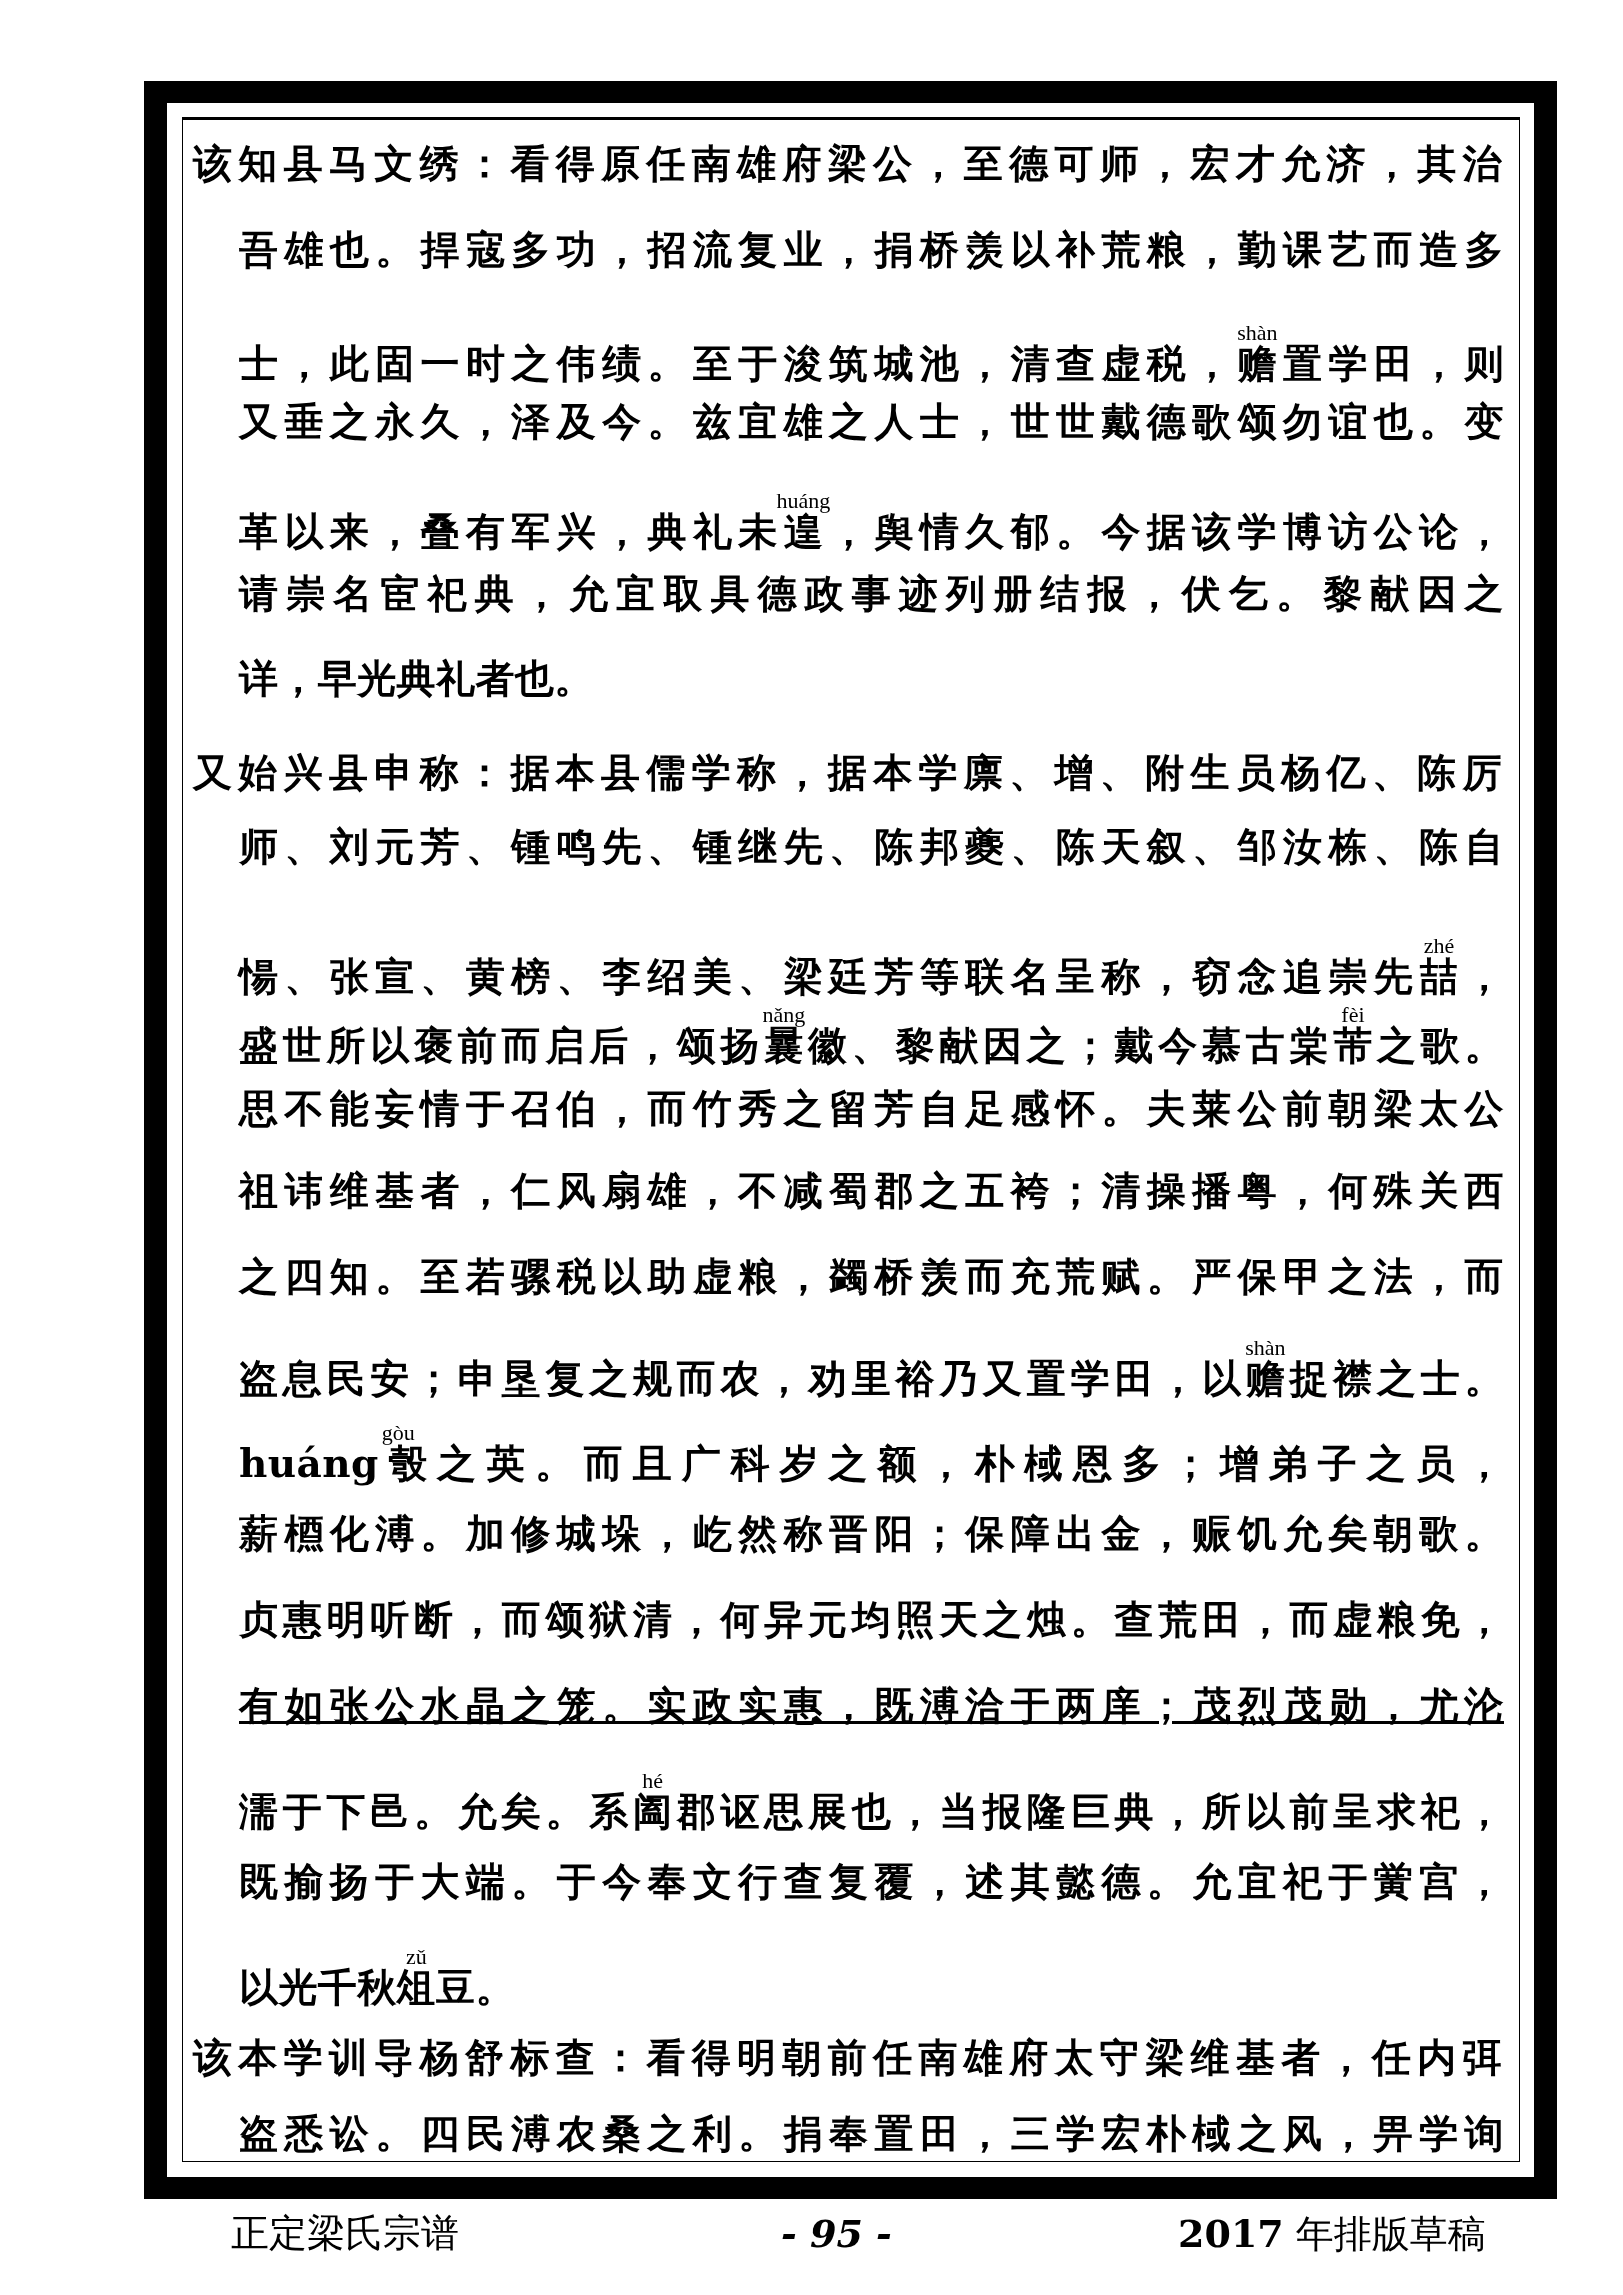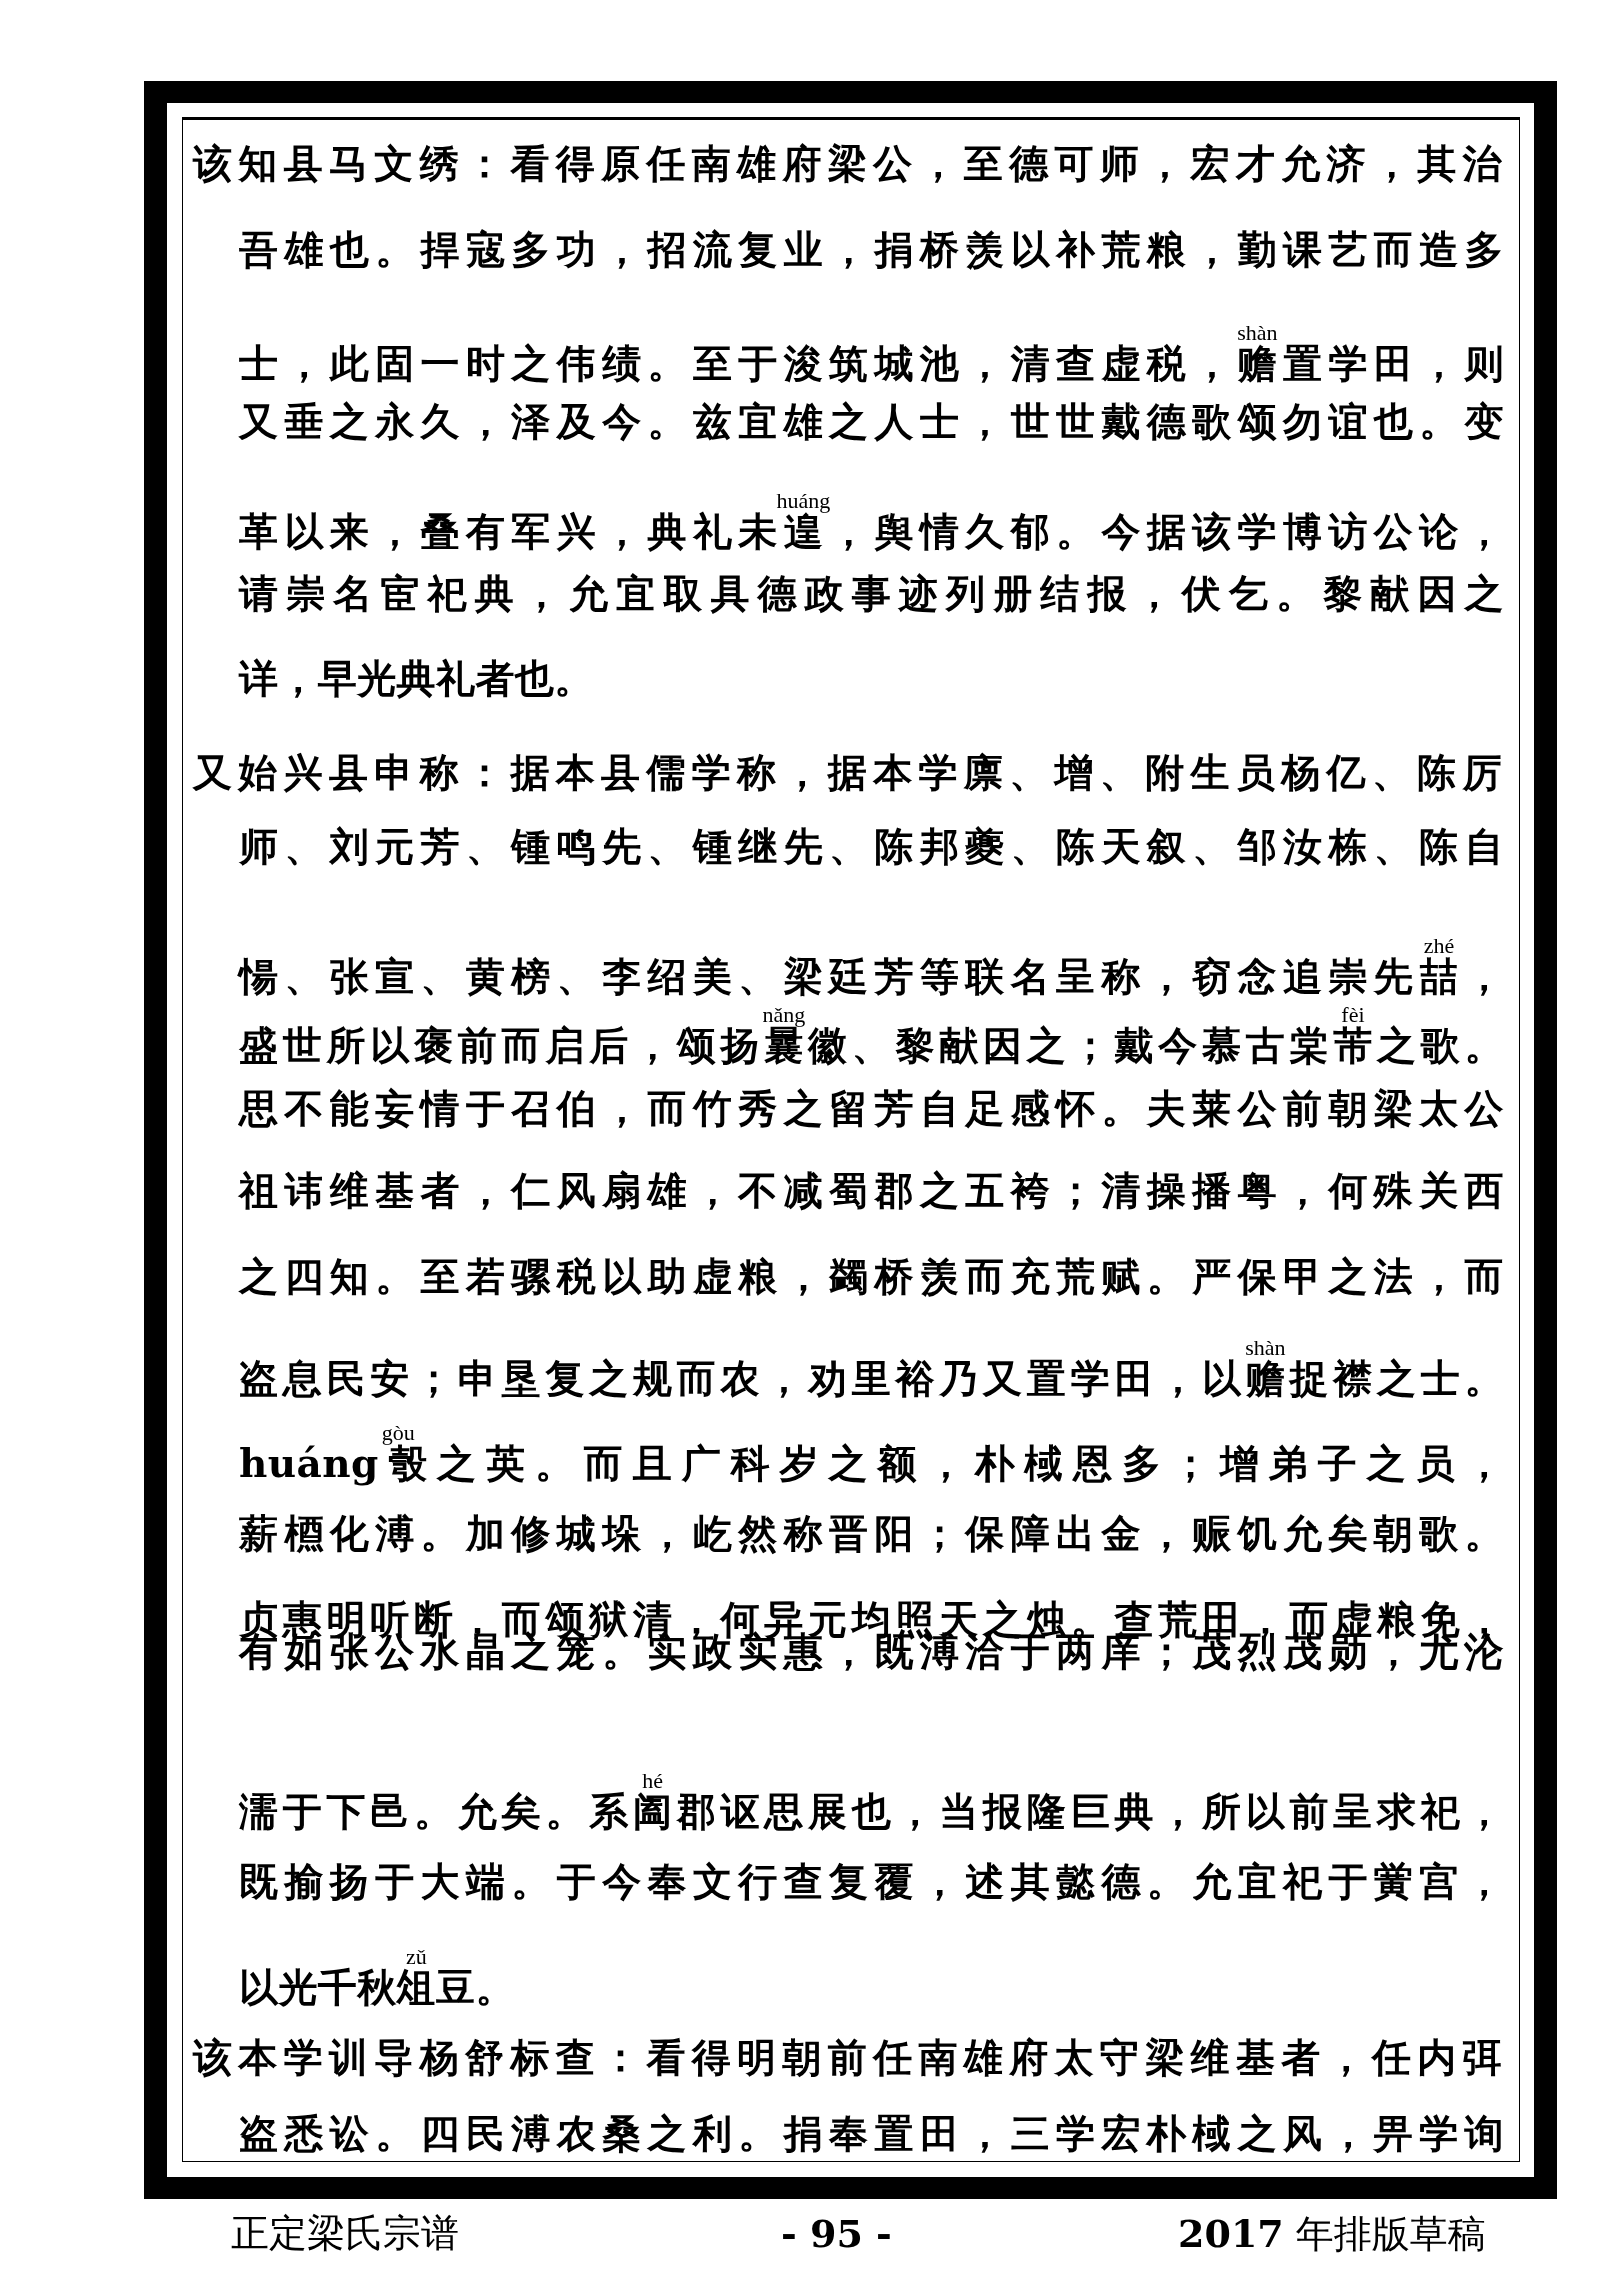--- a/index.html
+++ b/index.html
@@ -75,21 +75,21 @@
     .footer {
       position: absolute;
       top: 2209px;
       height: 49px;
       line-height: 49px;
       font-size: 38px;
       font-weight: normal;
       white-space: nowrap;
     }
     .footer.left { left: 231px; }
-    .footer.center { left: 781px; font-weight: bold; }
+    .footer.center { left: 781px; font-weight: bold; font-style: italic; }
     .footer.right { left: 1178px; }
     .footer .bold-num { font-weight: bold; }
   </style>
 </head>
 <body>
 
 <div class="outer-frame"></div>
 <div class="white-band"></div>
 <div class="inner-box"></div>
 
@@ -124,21 +124,21 @@
   <div class="text-line indent justify" style="top:1252px;">之四知。至若骡税以助虚粮，蠲桥羡而充荒赋。严保甲之法，而</div>
 
   <div class="text-line indent justify" style="top:1338px;"><span>盗息民安；申垦复之规而农，劝里裕乃又置学田，以</span><ruby><span>赡</span><rt>shàn</rt></ruby><span>捉襟之士。</span></div>
 
   <div class="text-line indent justify" style="top:1423px;"><span>huáng</span><ruby><span>彀</span><rt>gòu</rt></ruby><span>之英。而且广科岁之额，朴棫恩多；增弟子之员，</span></div>
 
   <div class="text-line indent justify" style="top:1509px;">薪槱化溥。加修城垛，屹然称晋阳；保障出金，赈饥允矣朝歌。</div>
 
   <div class="text-line indent justify" style="top:1595px;">贞惠明听断，而颂狱清，何异元均照天之烛。查荒田，而虚粮免，</div>
 
-  <div class="text-line indent justify" style="top:1627px;">有如张公水晶之笼。实政实惠，既溥洽于两庠；茂烈茂勋，尤沦</div>
+  <div class="text-line indent justify" style="top:1681px;text-decoration:underline;">有如张公水晶之笼。实政实惠，既溥洽于两庠；茂烈茂勋，尤沦</div>
 
   <div class="text-line indent justify" style="top:1771px;"><span>濡于下邑。允矣。系</span><ruby><span>阖</span><rt>hé</rt></ruby><span>郡讴思展也，当报隆巨典，所以前呈求祀，</span></div>
 
   <div class="text-line indent justify" style="top:1857px;">既揄扬于大端。于今奉文行查复覆，述其懿德。允宜祀于黉宫，</div>
 
   <div class="text-line indent" style="top:1947px;"><span>以光千秋</span><ruby><span>俎</span><rt>zǔ</rt></ruby><span>豆。</span></div>
 
   <div class="text-line justify" style="top:2033px;">该本学训导杨舒标查：看得明朝前任南雄府太守梁维基者，任内弭</div>
 
   <div class="text-line indent justify" style="top:2109px;">盗悉讼。四民溥农桑之利。捐奉置田，三学宏朴棫之风，畀学询</div>

